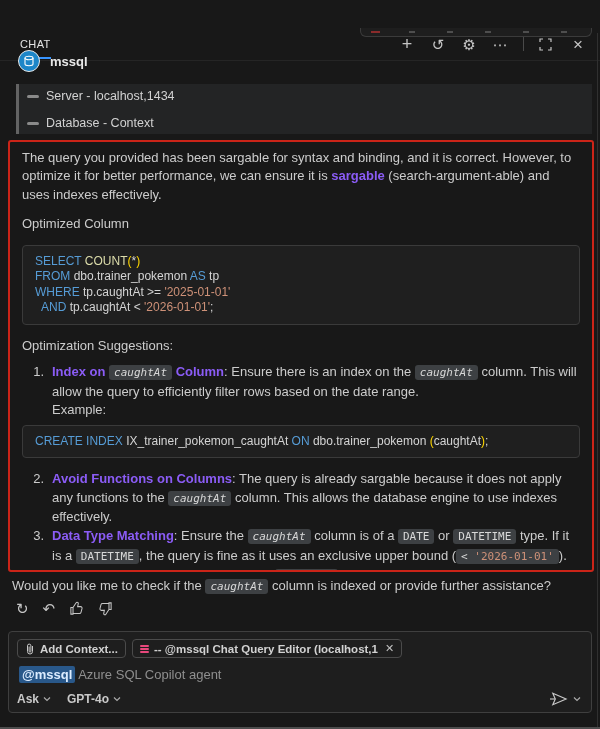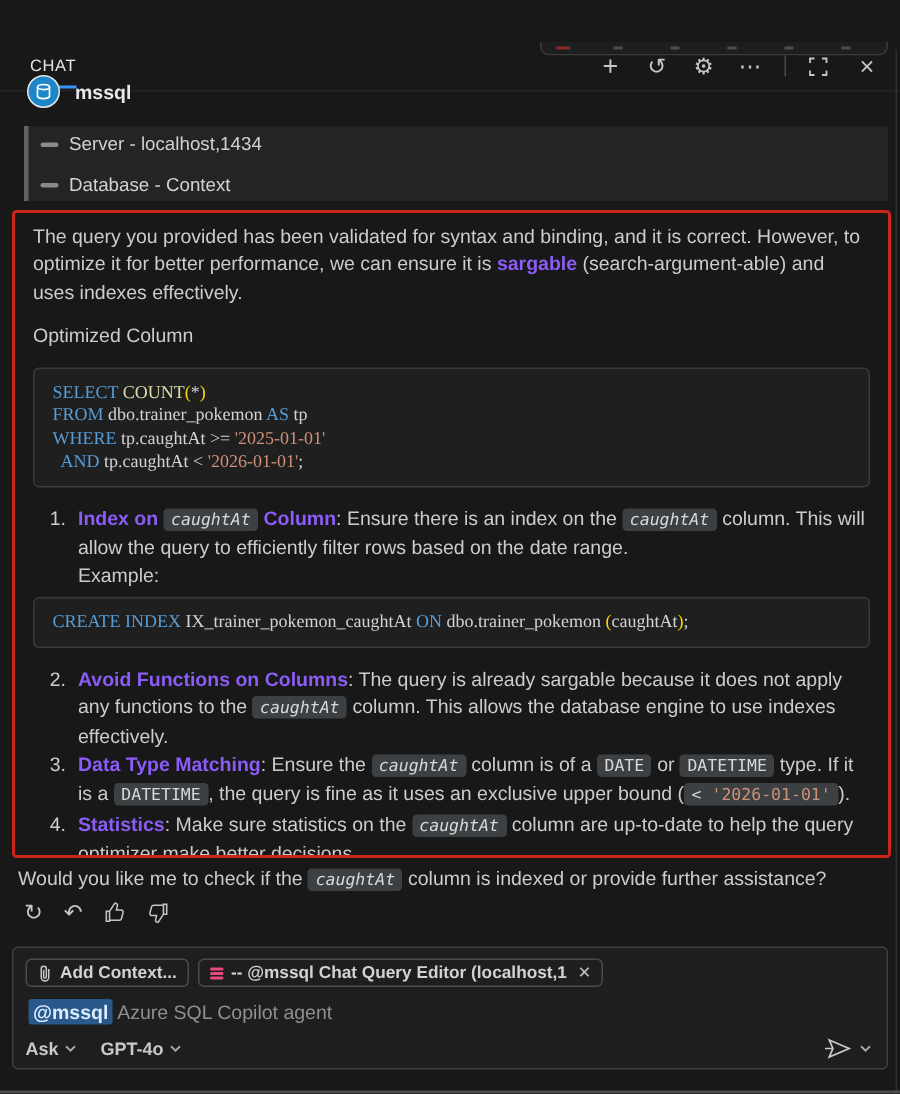--- a/index.html
+++ b/index.html
@@ -39,21 +39,21 @@
   .dash { width:12px; height:3px; border-radius:2px; background:#8a8a8a; flex:0 0 auto; }
 
   
   .response { position:absolute; top:140px; left:8px; width:586px; height:432px;
     border:2px solid #cb2418; border-radius:3px; padding:7px 12px; overflow:hidden;
     font-size:13px; line-height:18.4px; color:#cccccc; }
   .response b { color:#8b5cf6; }
   .para { margin-bottom:11px; }
   .h3 { margin-bottom:11px; }
   pre.code { background:#1f1f1f; border:1px solid #3a3a3a; border-radius:4px;
-    padding:8px 12px; font-family:Liberation Serif, serif; font-size:12px;
+    padding:8px 12px; font-family:Liberation Sans, sans-serif; font-size:12px;
     line-height:15.6px; white-space:pre; color:#d4d4d4; margin-bottom:12px; }
   .kw { color:#569cd6; } .fn { color:#dcdcaa; } .gold { color:#ffd700; }
   .str { color:#ce9178; } .pl { color:#d4d4d4; }
   .sugg { margin-bottom:8px; }
   .olist { }
   .oitem { display:flex; margin:0 0 1px 0; }
   .oitem .marker { flex:0 0 30px; text-align:right; padding-right:8px; color:#cccccc; }
   .oitem .body { flex:1; }
   code.pill { font-family:"DejaVu Sans Mono", monospace; font-size:11px;
     background:#3d4043; color:#d8d8d8; border-radius:3px; padding:1px 5px; white-space:nowrap; }
@@ -136,29 +136,30 @@
       <span class="dash"></span>
       <span>Server - localhost,1434</span>
     </div>
     <div class="conn-row">
       <span class="dash"></span>
       <span>Database - Context</span>
     </div>
   </div>
 
   <div class="response">
-    <div class="para"><span>The query you provided has been validated for syntax and binding, and it is correct. However, to optimize it for better performance, we can ensure it is </span><b>sargable</b><span> (search-argument-able) and uses indexes effectively.</span></div>
+    <div class="para"><span>The query you provided has been sargable for syntax and binding, and it is correct. However, to optimize it for better performance, we can ensure it is </span><b>sargable</b><span> (search-argument-able) and uses indexes effectively.</span></div>
 
     <div class="h3">Optimized Column</div>
 
     <pre class="code"><span class="kw">SELECT</span><span class="fn"> COUNT</span><span class="gold">(</span><span class="pl">*</span><span class="gold">)</span>
 <span class="kw">FROM</span><span class="pl"> dbo.trainer_pokemon </span><span class="kw">AS</span><span class="pl"> tp</span>
 <span class="kw">WHERE</span><span class="pl"> tp.caughtAt &gt;= </span><span class="str">'2025-01-01'</span>
 <span class="pl">  </span><span class="kw">AND</span><span class="pl"> tp.caughtAt &lt; </span><span class="str">'2026-01-01'</span><span class="pl">;</span></pre>
 
+    <div class="sugg">Optimization Suggestions:</div>
 
     <div class="olist">
       <div class="oitem">
         <span class="marker">1.</span>
         <div class="body"><b>Index on </b><code class="pill ital">caughtAt</code><b> Column</b><span>: Ensure there is an index on the </span><code class="pill ital">caughtAt</code><span> column. This will allow the query to efficiently filter rows based on the date range.</span><br>
           <span>Example:</span>
         </div>
       </div>
 
       <pre class="code pre2"><span class="kw">CREATE INDEX</span><span class="pl"> IX_trainer_pokemon_caughtAt </span><span class="kw">ON</span><span class="pl"> dbo.trainer_pokemon </span><span class="gold">(</span><span class="pl">caughtAt</span><span class="gold">)</span><span class="pl">;</span></pre>

